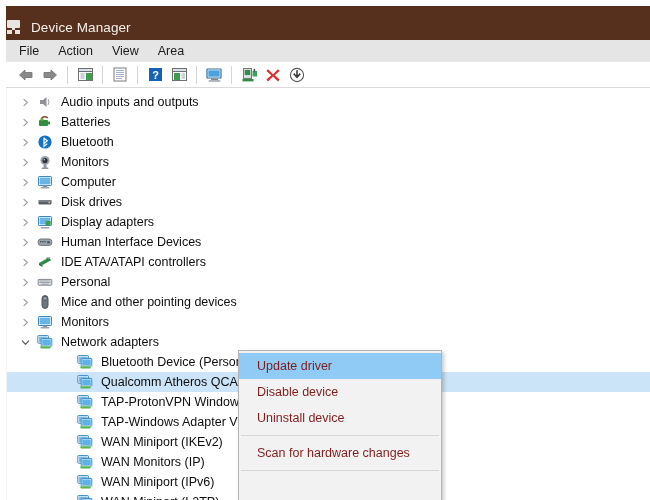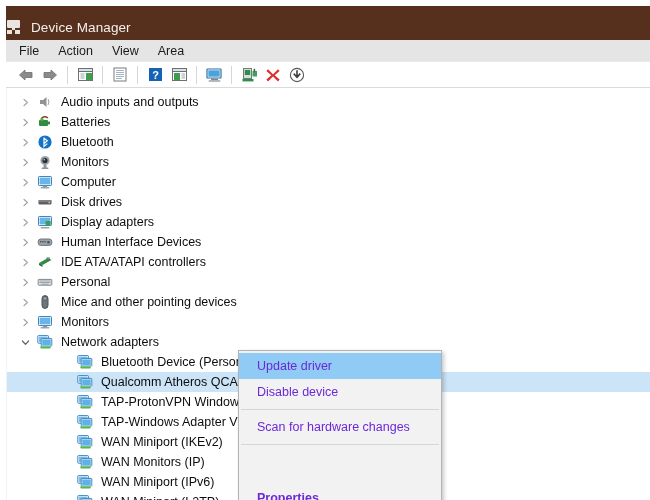--- a/index.html
+++ b/index.html
@@ -149,21 +149,21 @@
     box-shadow: 2px 2px 4px rgba(0,0,0,0.22);
     padding: 2px 0 3px 0;
     z-index: 40;
   }
   .ctxitem {
     height: 26px;
     display: flex;
     align-items: center;
     padding-left: 18px;
     font-size: 12.5px;
-    color: #6d28d9;
+    color: #7f1d1d;
     white-space: nowrap;
     cursor: default;
   }
   .ctxitem.highlight { background: #8fcbf4; }
   .ctxitem.bold { font-weight: bold; margin-top: 40px; }
   .ctxsep {
     height: 1px;
     background: #d6d6d6;
     margin: 4px 2px 4px 2px;
   }
@@ -564,19 +564,20 @@
               <rect x="3.4" y="12.2" width="10.2" height="1.1" rx="0.5" fill="#76cd79"></rect>
             </svg></span>
           <span class="tlabel">WAN Miniport (L2TP)</span>
         </div>
       </div>
   </div>
 
   <div class="ctxmenu">
     <div class="ctxitem highlight">Update driver</div>
     <div class="ctxitem">Disable device</div>
+    <div class="ctxitem">Uninstall device</div>
     <div class="ctxsep"></div>
     <div class="ctxitem">Scan for hardware changes</div>
     <div class="ctxsep"></div>
     <div class="ctxitem bold">Properties</div>
   </div>
 
 </div>
 
 </body></html>

